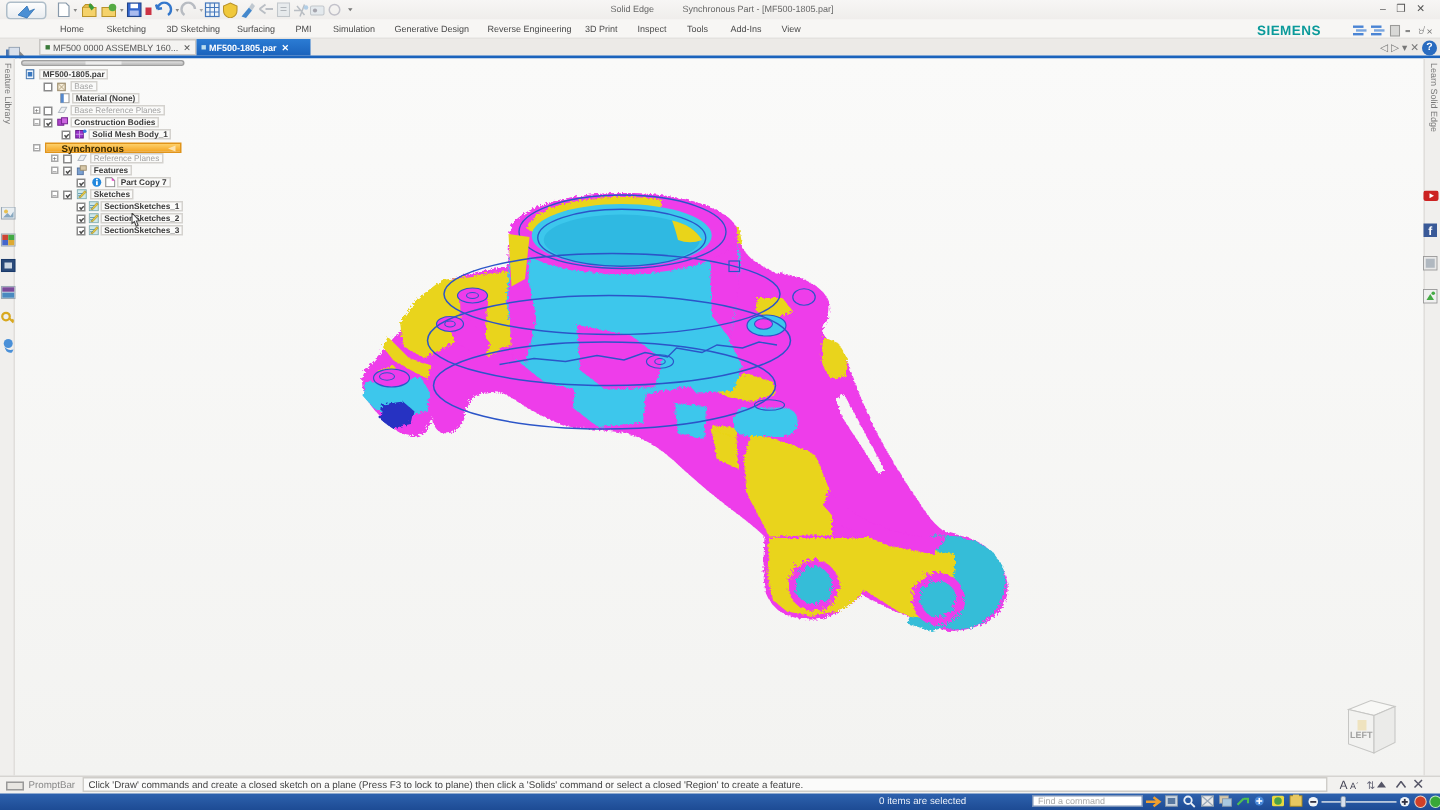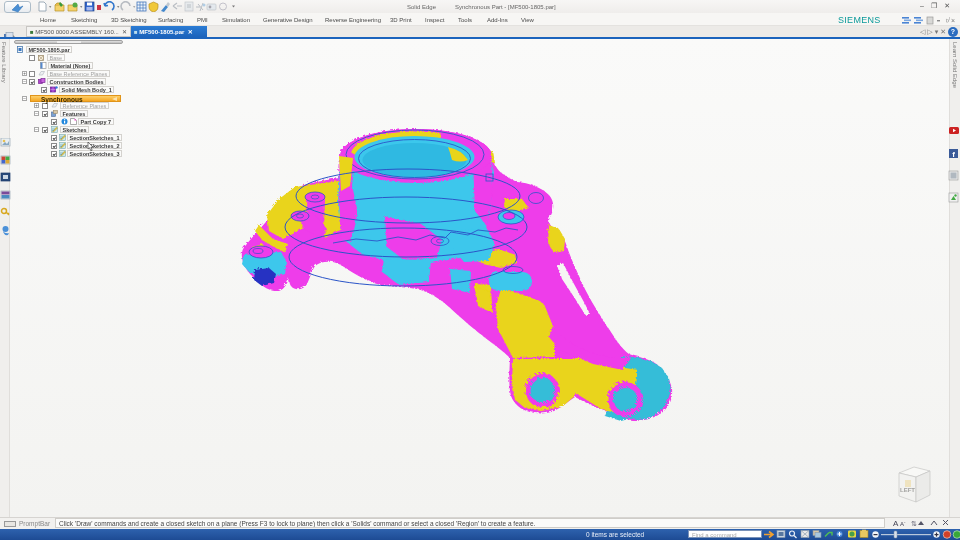--- a/index.html
+++ b/index.html
@@ -10,21 +10,21 @@
 #titlebar { left:0; top:0; width:960px; height:13px; background:linear-gradient(#f7f6f5,#efedeb); }
 #appbtn { left:4px; top:1px; width:27px; height:12px; border:1px solid #aebdc9; border-radius:3px; background:linear-gradient(#fdfdfd,#e8ecf0); }
 #appbtn svg { position:absolute; left:5px; top:0px; }
 #title-l { left:407px; top:4px; font-size:6px; color:#666; }
 #title-r { left:455px; top:4px; font-size:6px; color:#666; }
 #winbtns { left:920px; top:2px; font-size:7px; color:#555; } #winbtns span { margin-right:7px; }
 
 
 #ribbonrow { left:0; top:13px; width:960px; height:13px; background:#f7f6f4; border-bottom:1px solid #e4e2df; }
 .rtab { position:absolute; top:16.5px; font-size:6px; color:#4a4a4a; white-space:nowrap; }
-#siemens { left:838px; top:15px; font-size:9px; font-weight:normal; color:#0b9a9a; letter-spacing:0.3px; }
+#siemens { left:838px; top:15px; font-size:9px; font-weight:bold; color:#0b9a9a; letter-spacing:0.3px; }
 
 
 #doctabrow { left:0; top:26px; width:960px; height:11px; background:#eceae7; }
 #dt-ico { left:4px; top:27px; width:12px; height:9px; }
 .dtab { position:absolute; top:26px; height:11px; font-size:6px; display:flex; align-items:center; white-space:nowrap; overflow:hidden; }
 #dtab1 { left:26px; width:105px; background:#f4f3f1; border:1px solid #c8c6c3; color:#555; padding-left:3px; }
 #dtab2 { left:131px; width:76px; background:linear-gradient(#2b7cd4,#1b63bc); color:#fff; padding-left:3px; font-weight:bold; }
 #blueline { left:0; top:37px; width:960px; height:2px; background:#1b63bc; }
 #dt-ctrl { right:14px; top:28px; font-size:7px; color:#777; }
 #helpq { right:2px; top:27px; width:10px; height:10px; border-radius:50%; background:#2a6cc0; color:#fff; font-size:7px; font-weight:bold; text-align:center; line-height:10px; }

